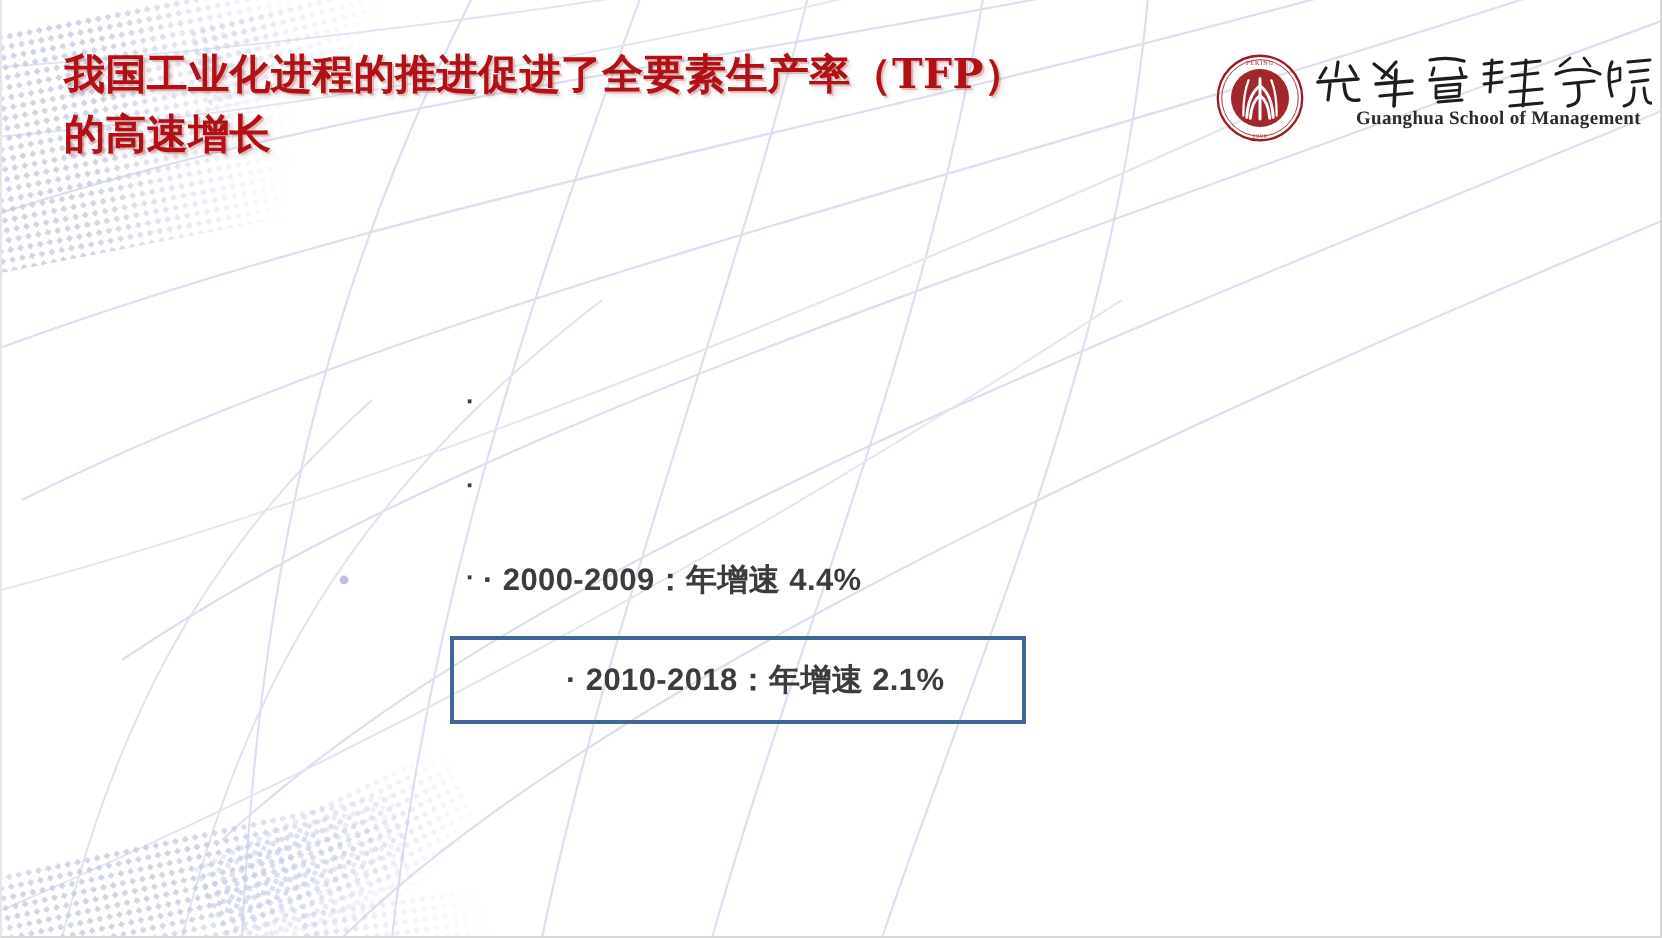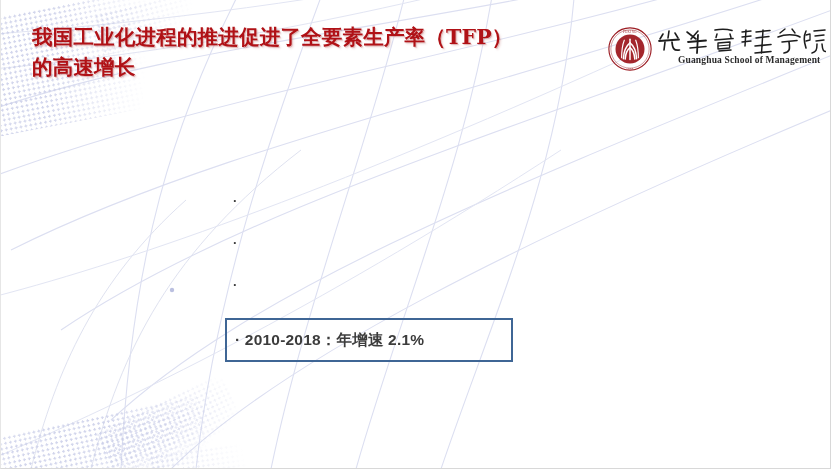--- a/index.html
+++ b/index.html
@@ -160,20 +160,21 @@
     position: absolute;
     left: 224px;
     top: 318px;
     width: 288px;
     height: 44px;
     border: 2px solid #3f6695;
     box-sizing: border-box;
     background: transparent;
     display: flex;
     align-items: center;
+    padding-left: 48px;
   }
   .boxed-row .bullet-row {
     height: auto;
     margin-left: 8px;
   }
 </style>
 </head>
 <body>
 
 <div id="slide">
@@ -300,20 +301,21 @@
     <div class="bullet-row">
       <span class="bullet-dot">·</span>
     </div>
 
     <div class="bullet-row">
       <span class="bullet-dot">·</span>
     </div>
 
     <div class="bullet-row">
       <span class="bullet-dot">·</span>
+      <span class="bullet-text">· 2000-2009：年增速 4.4%</span>
     </div>
   </div>
 
   <div class="boxed-row">
     <div class="bullet-row">
       <span class="bullet-text">· 2010-2018：年增速 2.1%</span>
     </div>
   </div>
 
 </div>

